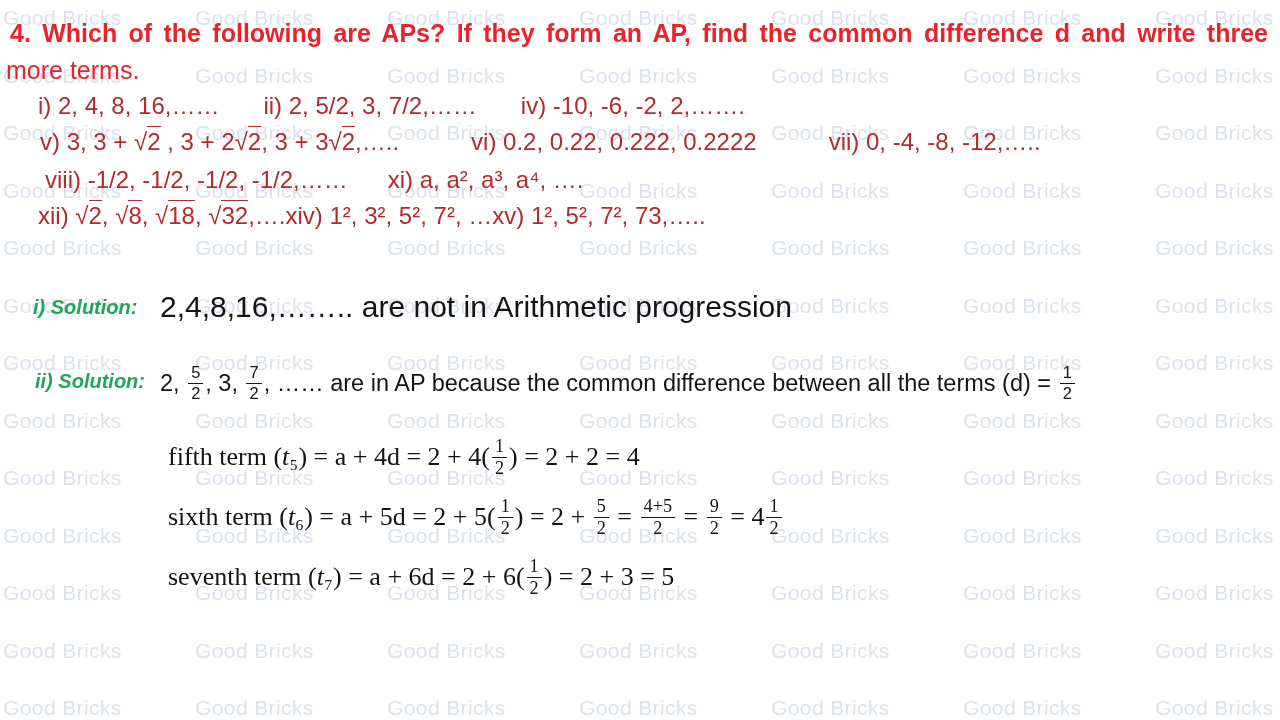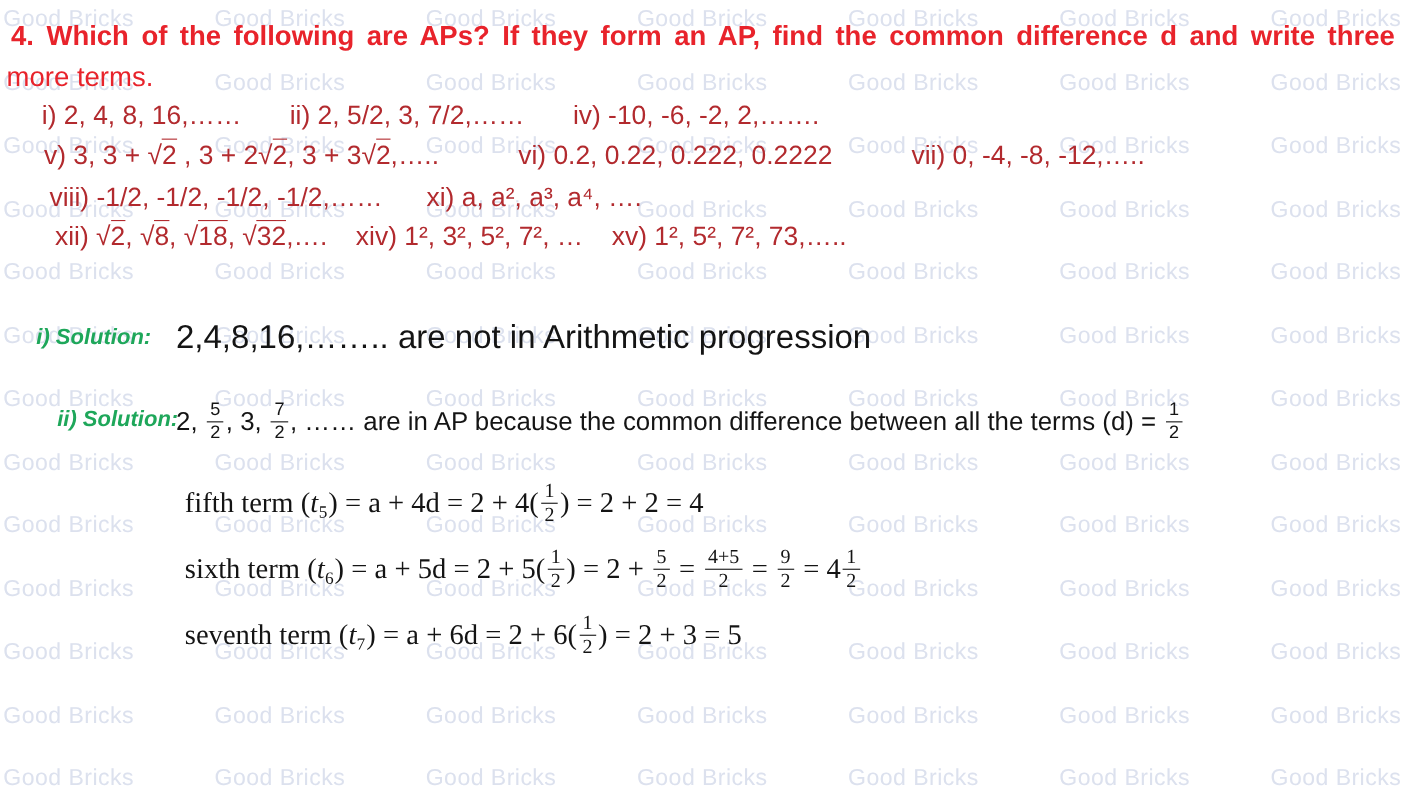--- a/index.html
+++ b/index.html
@@ -25,28 +25,28 @@
     text-align:justify; text-align-last:justify; word-spacing:2px;font-weight:bold; }
   #title2 { left:6px; top:53px; }
 
   .qrow {
     position:absolute; display:flex; align-items:baseline;
     color:#b22a2e; font-size:24px; line-height:32px; white-space:nowrap;
   }
   #qrowA { left:38px; top:90px;  column-gap:44px; }
   #qrowB { left:40px; top:126px; column-gap:72px; }
   #qrowC { left:45px; top:164px; column-gap:40px; }
-  #qrowD { left:50px; top:200px; column-gap:26px; }
+  #qrowD { left:38px; top:200px; }
 
   .sol-label {
     position:absolute; color:#1ea75a; font-size:20px; font-weight:bold;
     font-style:italic; white-space:nowrap;
   }
   #sol1-label { left:33px; top:296px; }
-  #sol2-label { left:52px; top:370px; }
+  #sol2-label { left:35px; top:370px; }
 
   .sol-text { position:absolute; color:#141414; white-space:nowrap; }
   #sol1-text { left:160px; top:290px; font-size:30px; }
   #sol2-text { left:160px; top:366px; font-size:23.5px; line-height:30px; }
 
   .term-line {
     position:absolute; left:168px; color:#141414; font-size:26px;
     line-height:40px; white-space:nowrap;
     font-family:"Liberation Serif","DejaVu Serif",serif;
   }

